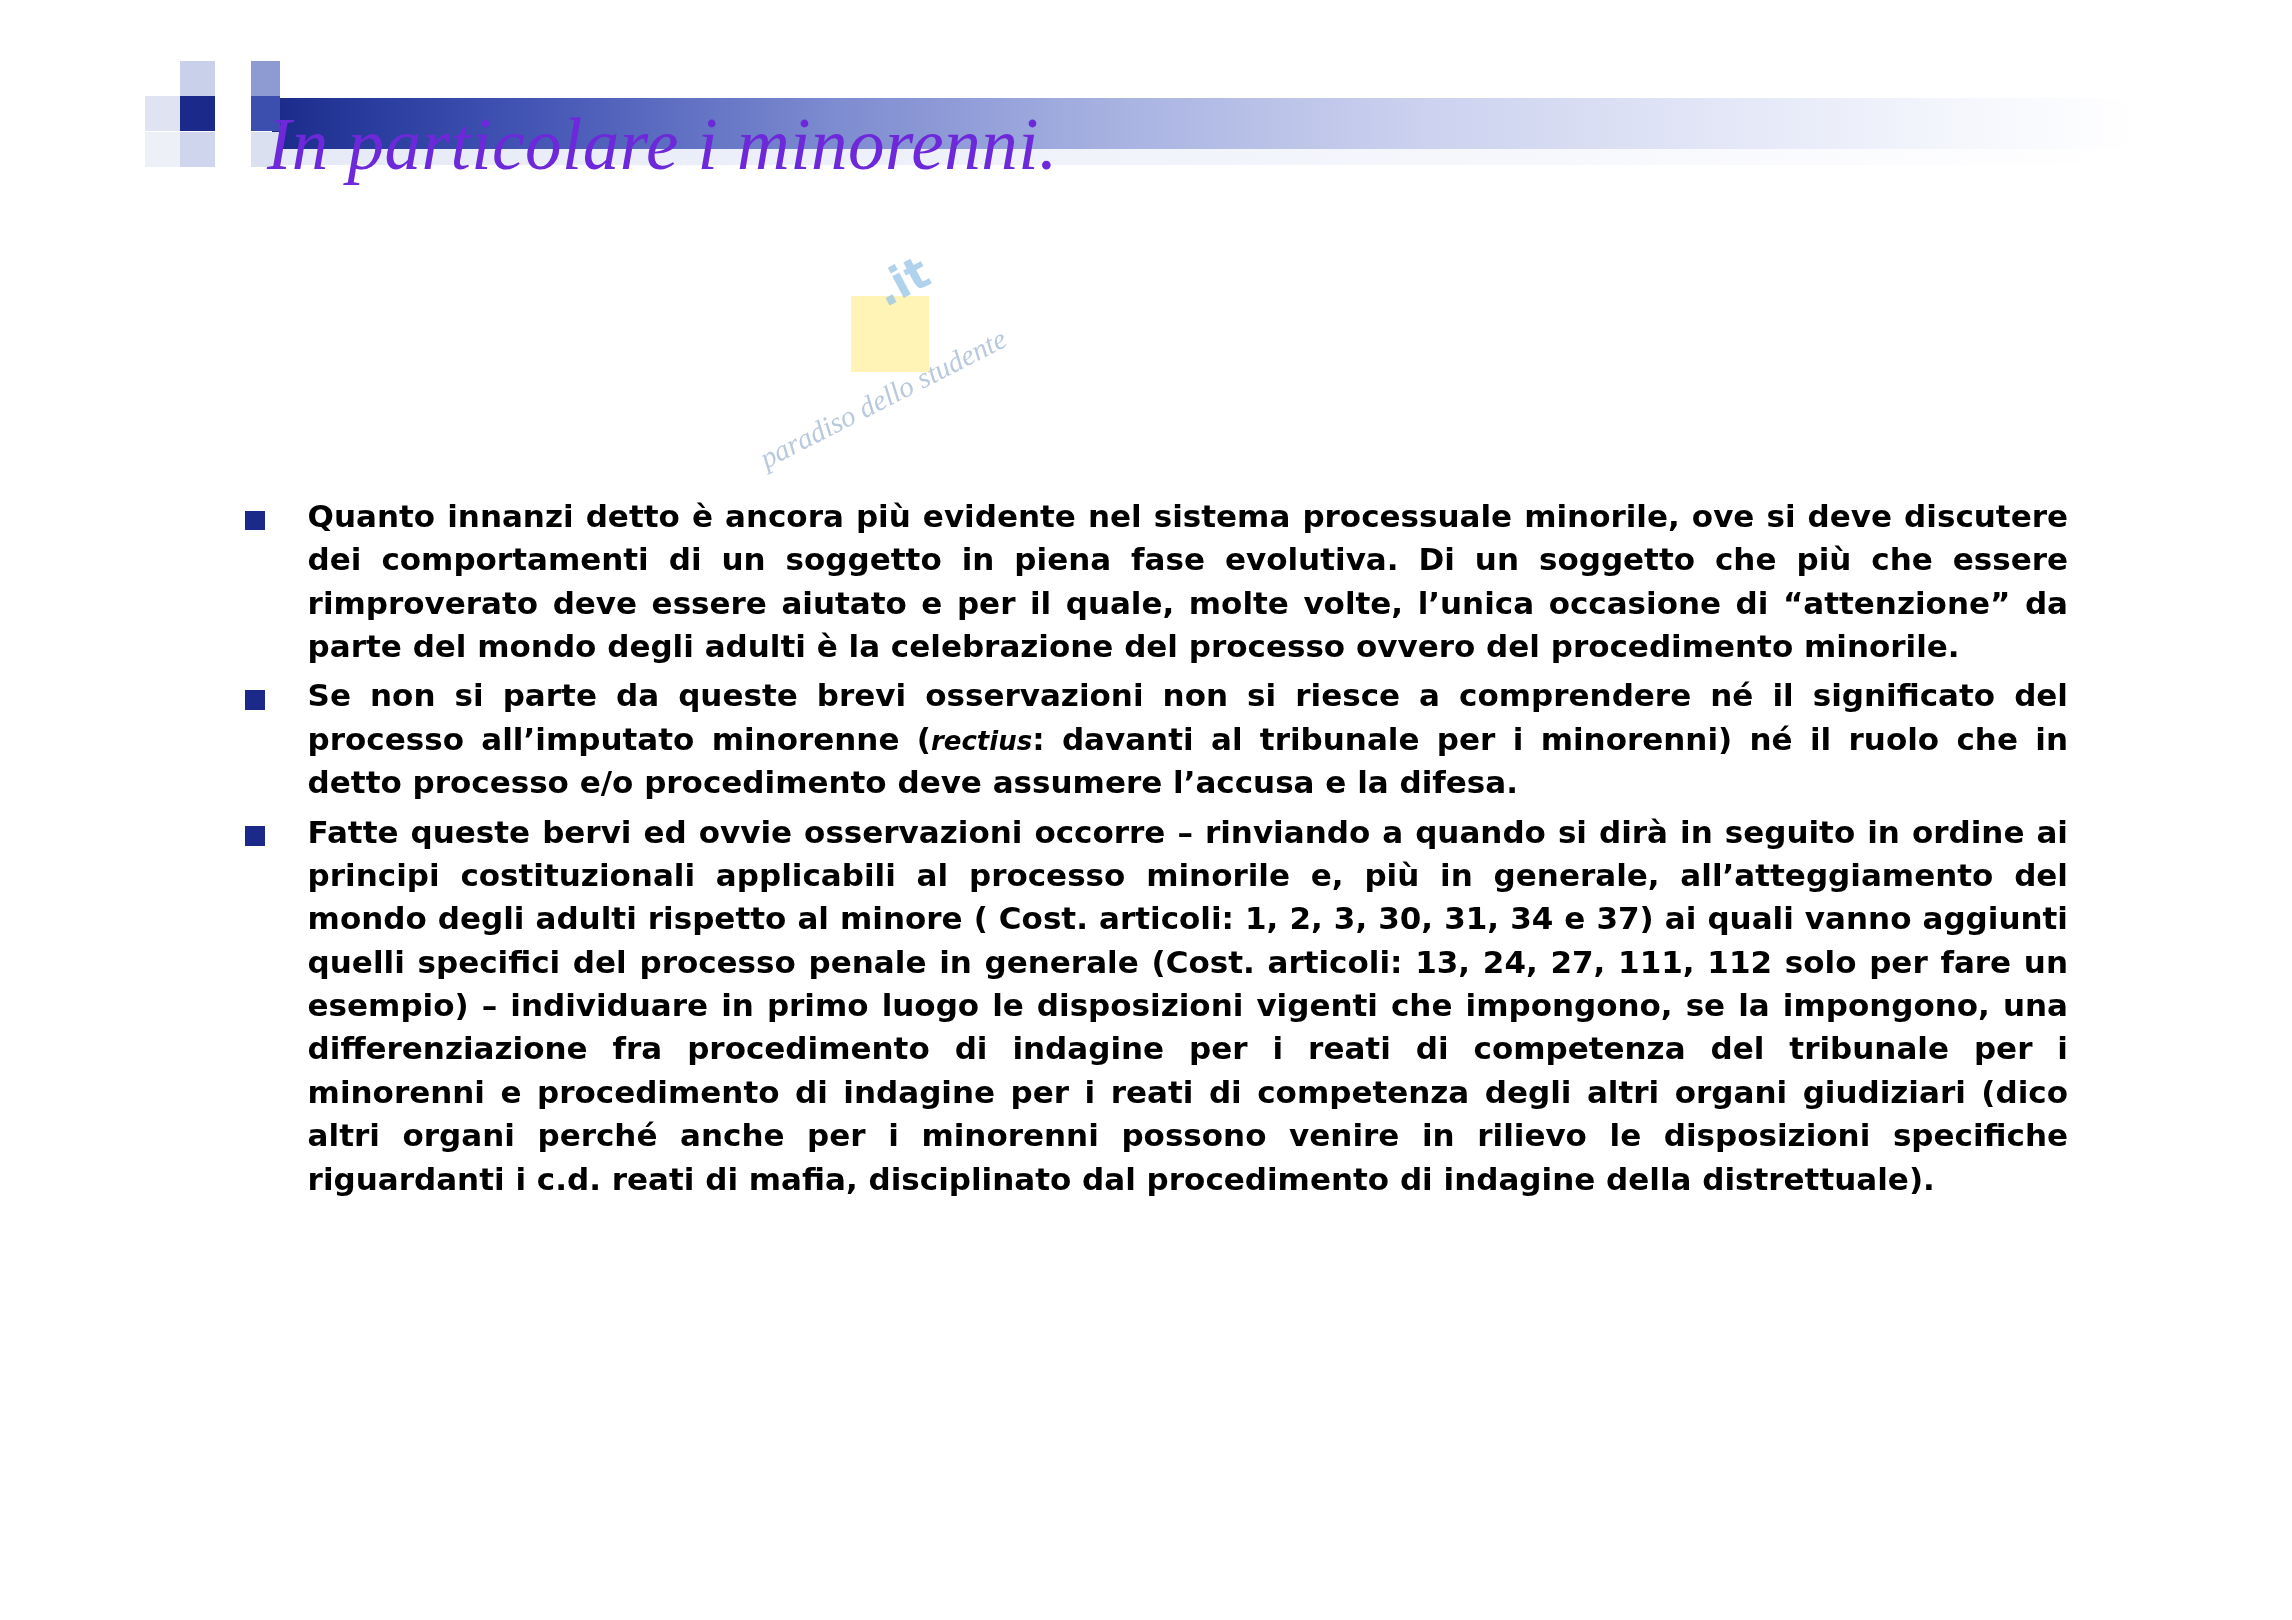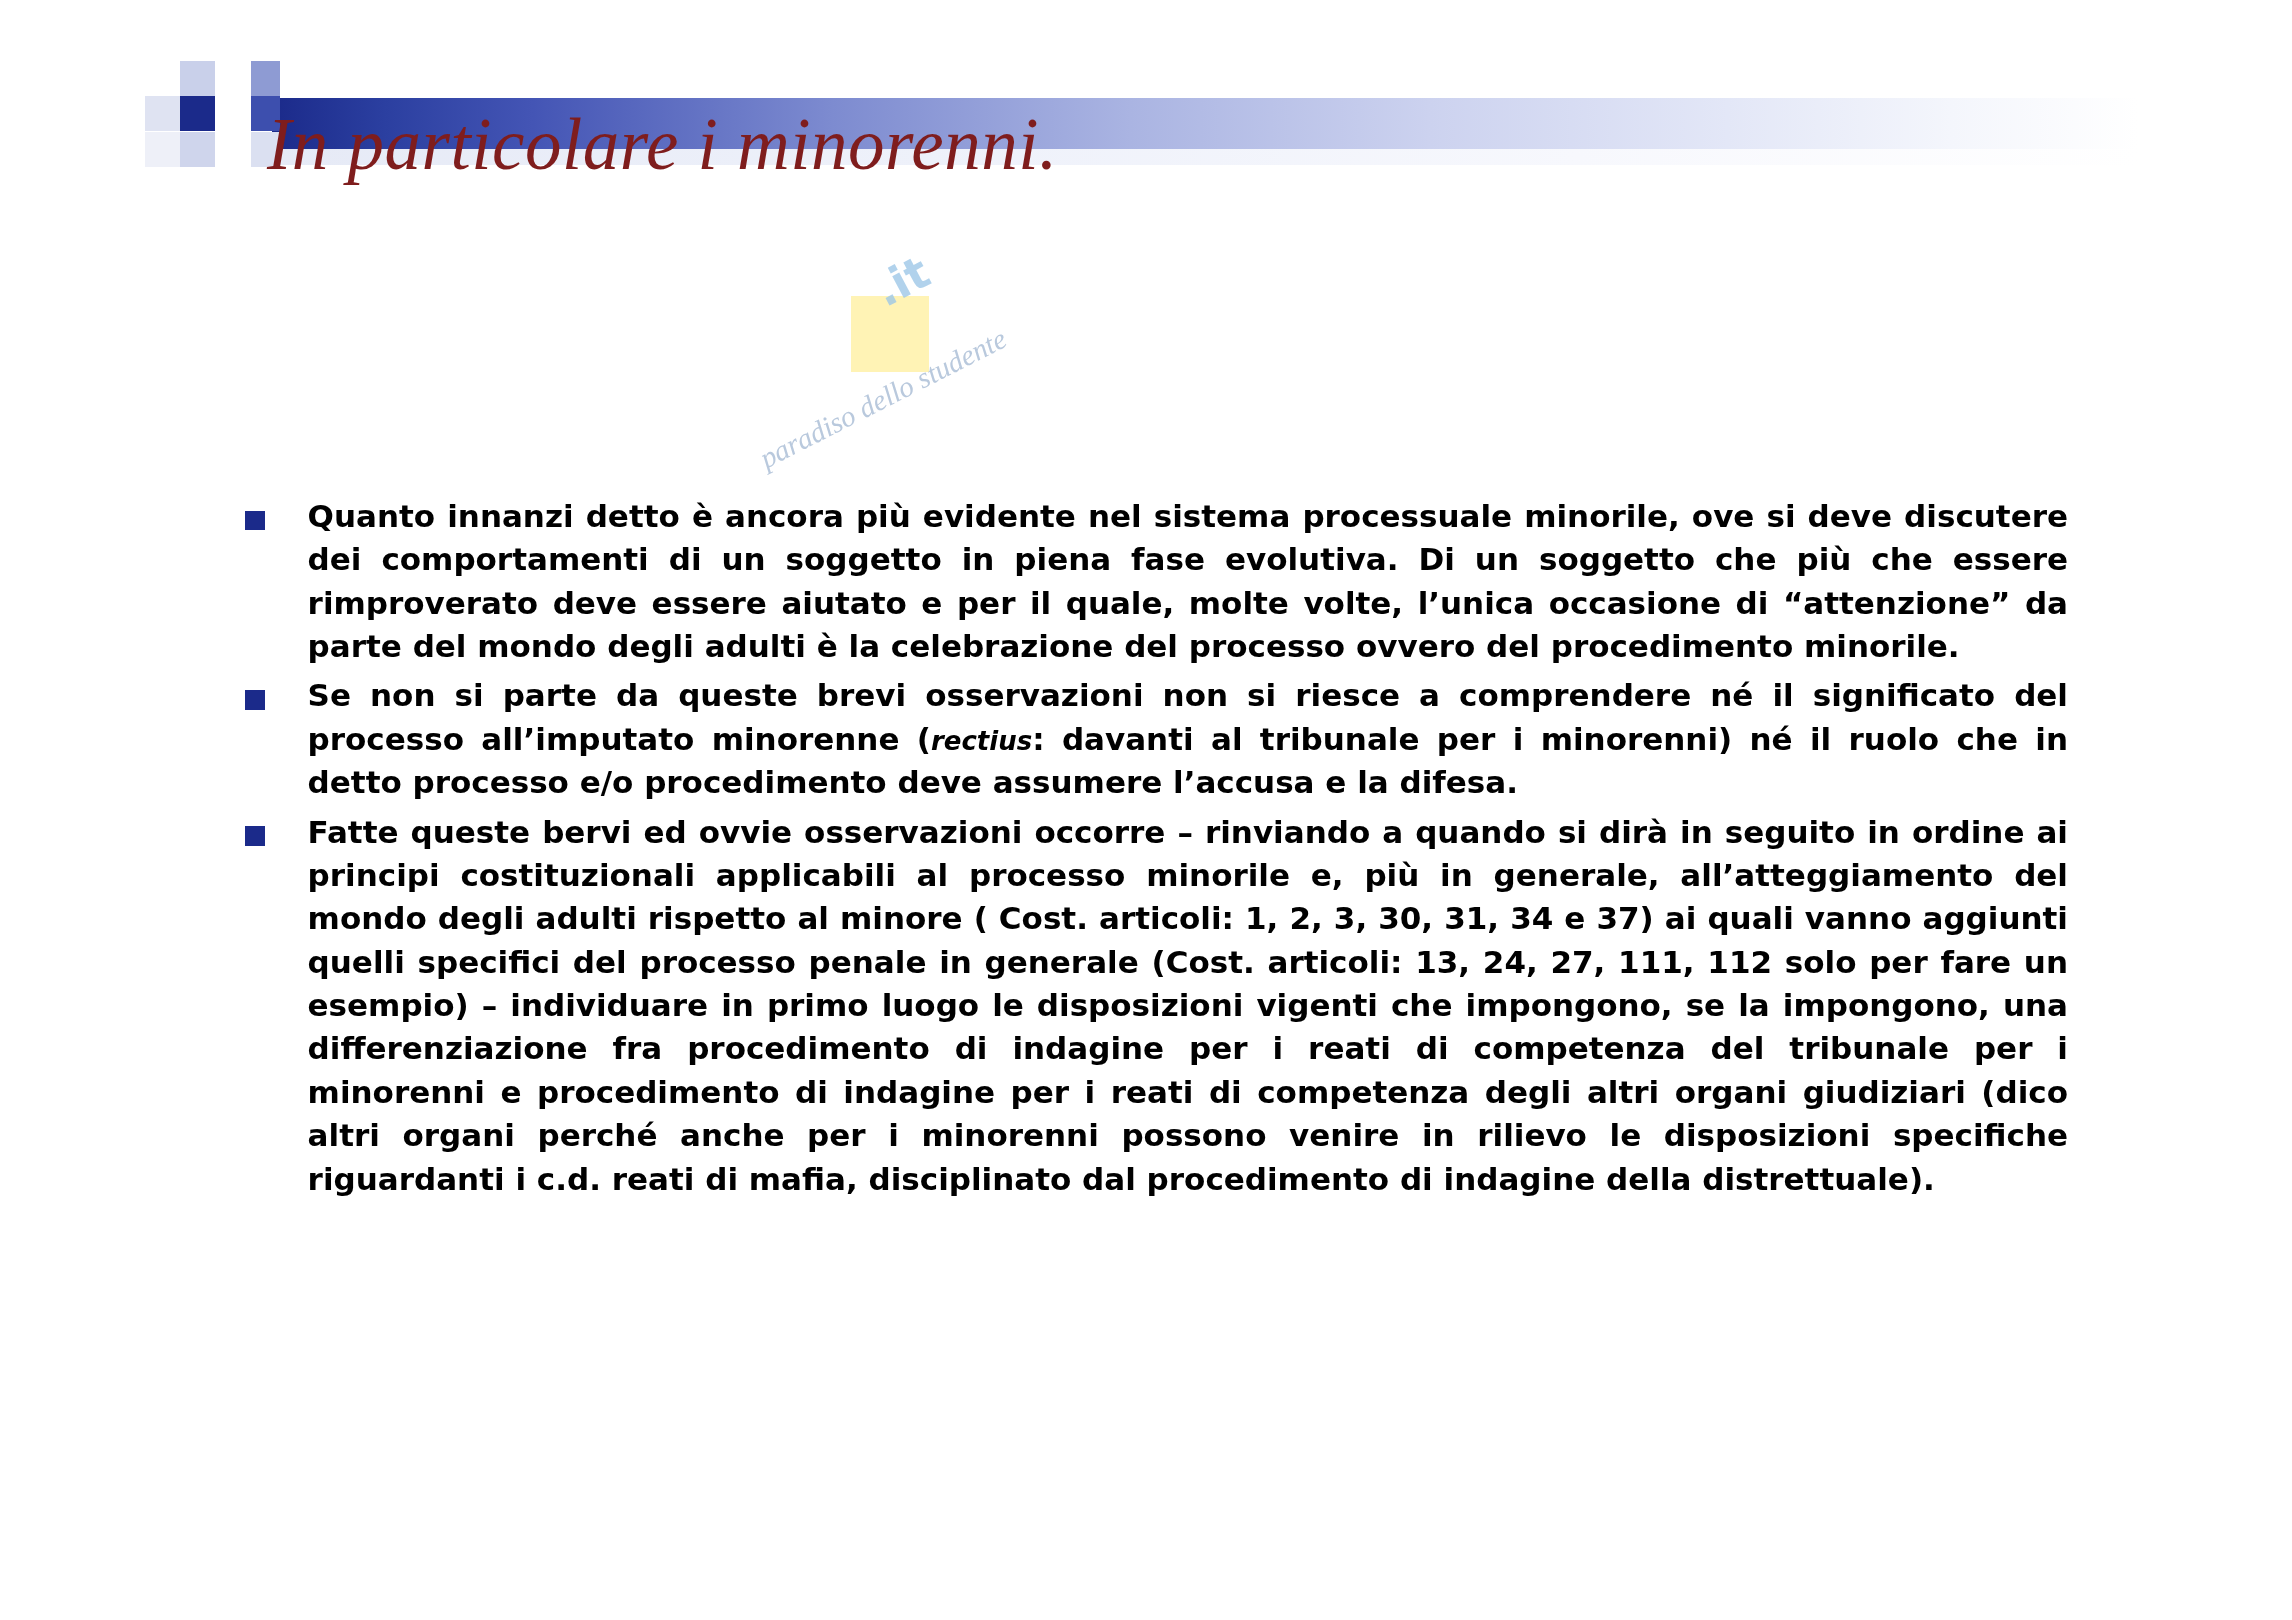--- a/index.html
+++ b/index.html
@@ -69,21 +69,21 @@
 
   
   .slide-title {
     position: absolute;
     left: 267px;
     top: 108px;
     font-family: "Liberation Serif", serif;
     font-style: italic;
     font-size: 73px;
     line-height: 1.0;
-    color: #7f1d1d;
+    color: #6d28d9;
     white-space: nowrap;
     letter-spacing: 0.5px;
   }
 
   
   .watermark {
     position: absolute;
     left: 608px;
     top: 235px;
     width: 412px;

